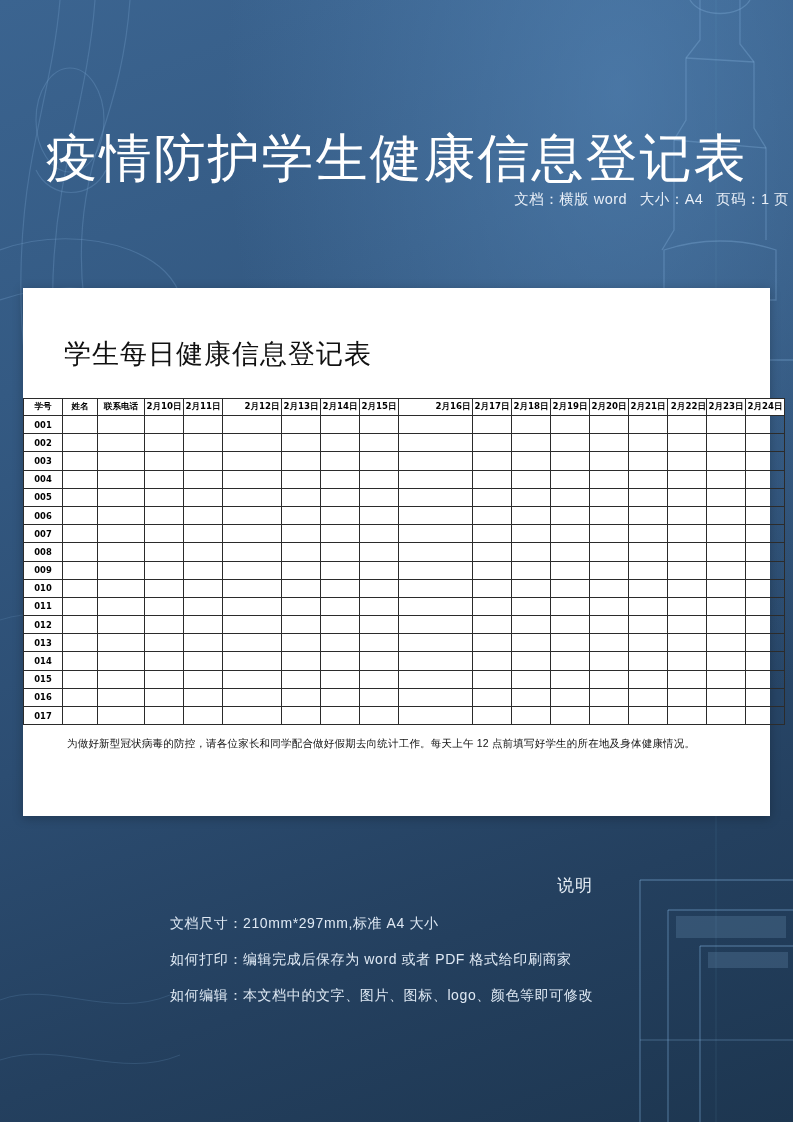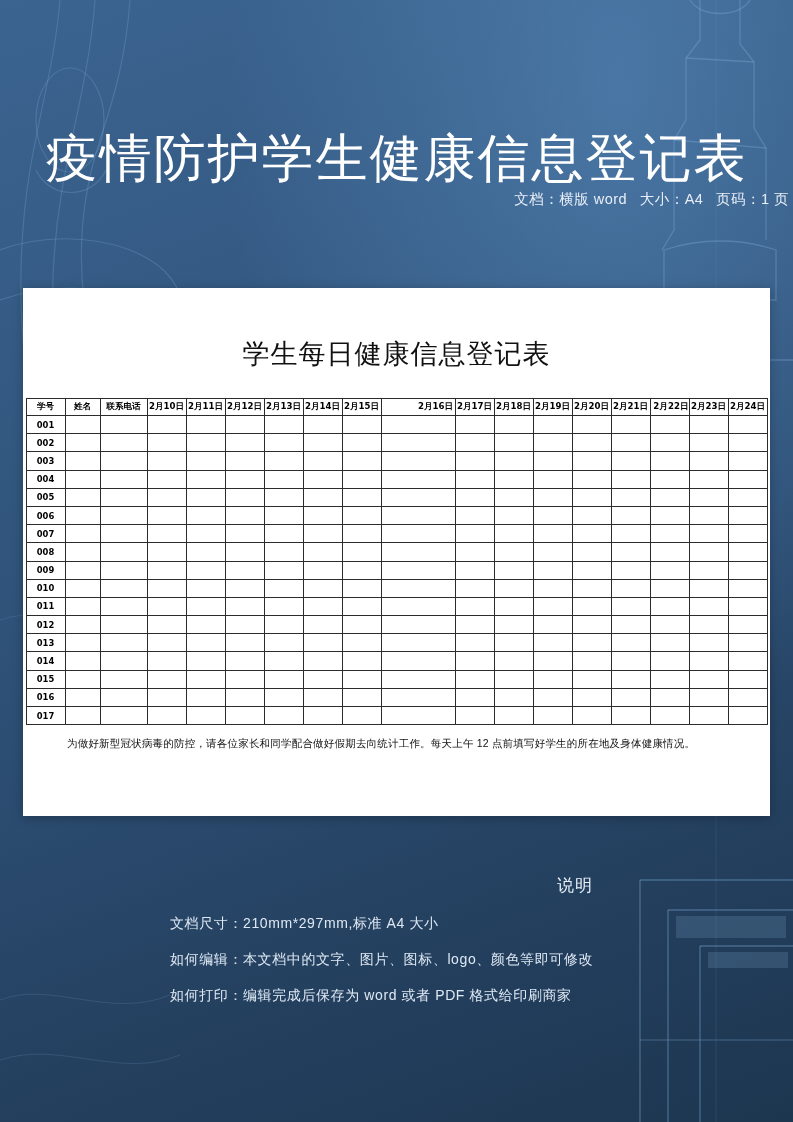--- a/index.html
+++ b/index.html
@@ -59,26 +59,26 @@
   .sheet {
     position: absolute;
     left: 23px;
     top: 288px;
     width: 747px;
     height: 528px;
     background: #ffffff;
     box-shadow: 0 2px 10px rgba(0,0,0,0.25);
   }
   .sheet-title {
-    text-align: center;
     font-family: "DejaVu Serif", "Liberation Serif", serif;
     font-size: 27px;
     color: #111111;
     margin-top: 48px;
     letter-spacing: 1px;
+    margin-left: 41px;
   }
   table.reg {
     border-collapse: collapse;
     margin: 26px auto 0 auto;
     width: 706px;
     table-layout: fixed;
   }
   table.reg th, table.reg td {
     border: 1px solid #2b2b2b;
     height: 17.2px;
@@ -192,21 +192,21 @@
     <div class="sheet-title">学生每日健康信息登记表</div>
 
     <table class="reg">
       <thead>
         <tr id="thead-row">
             <th style="width: 38px;">学号</th>
             <th style="width: 34px;">姓名</th>
             <th style="width: 46px;">联系电话</th>
             <th style="width: 38px;">2月10日</th>
             <th style="width: 38px;">2月11日</th>
-            <th style="width: 38px;">2月12日</th>
+            <th style="width: 38px; padding-left: 20px;">2月12日</th>
             <th style="width: 38px;">2月13日</th>
             <th style="width: 38px;">2月14日</th>
             <th style="width: 38px;">2月15日</th>
             <th style="width: 38px; padding-left: 35px;">2月16日</th>
             <th style="width: 38px;">2月17日</th>
             <th style="width: 38px;">2月18日</th>
             <th style="width: 38px; text-align: center;">2月19日</th>
             <th style="width: 38px;">2月20日</th>
             <th style="width: 38px;">2月21日</th>
             <th style="width: 38px; text-align: right;">2月22日</th>
@@ -557,17 +557,17 @@
           </tr>
         </tbody>
     </table>
 
     <div class="note">为做好新型冠状病毒的防控，请各位家长和同学配合做好假期去向统计工作。每天上午 12 点前填写好学生的所在地及身体健康情况。</div>
   </div>
 
   <div class="instructions">
     <h3>说明</h3>
     <p>文档尺寸：210mm*297mm,标准 A4 大小</p>
+    <p>如何打印：编辑完成后保存为 word 或者 PDF 格式给印刷商家</p>
     <p>如何编辑：本文档中的文字、图片、图标、logo、颜色等即可修改</p>
-    <p>如何打印：编辑完成后保存为 word 或者 PDF 格式给印刷商家</p>
   </div>
 
 </div>
 
 </body></html>

